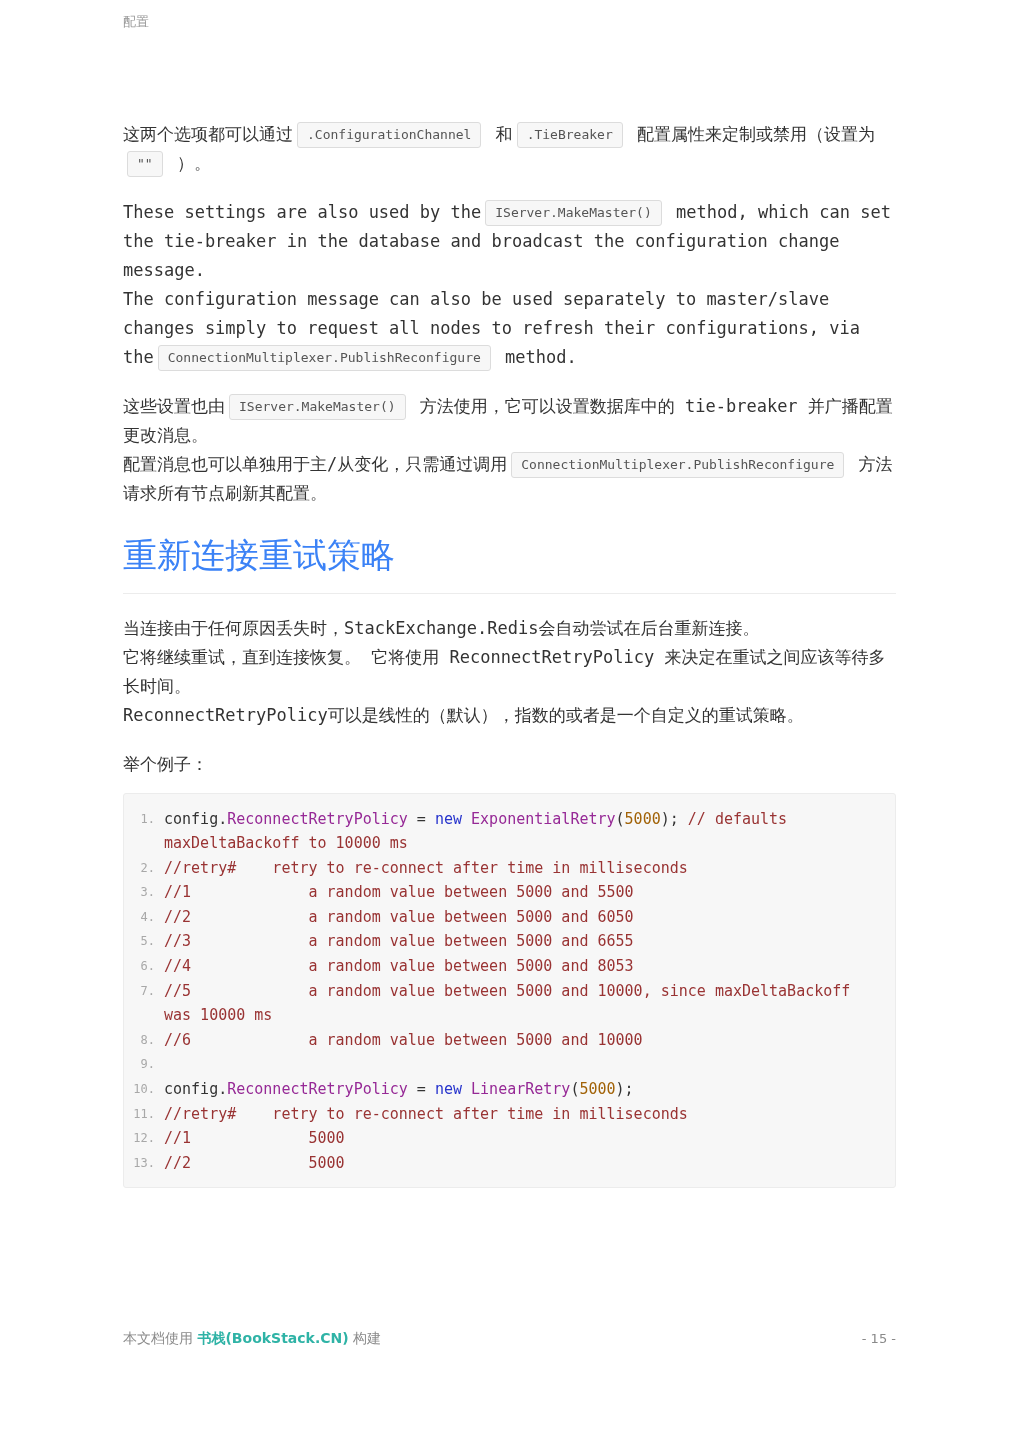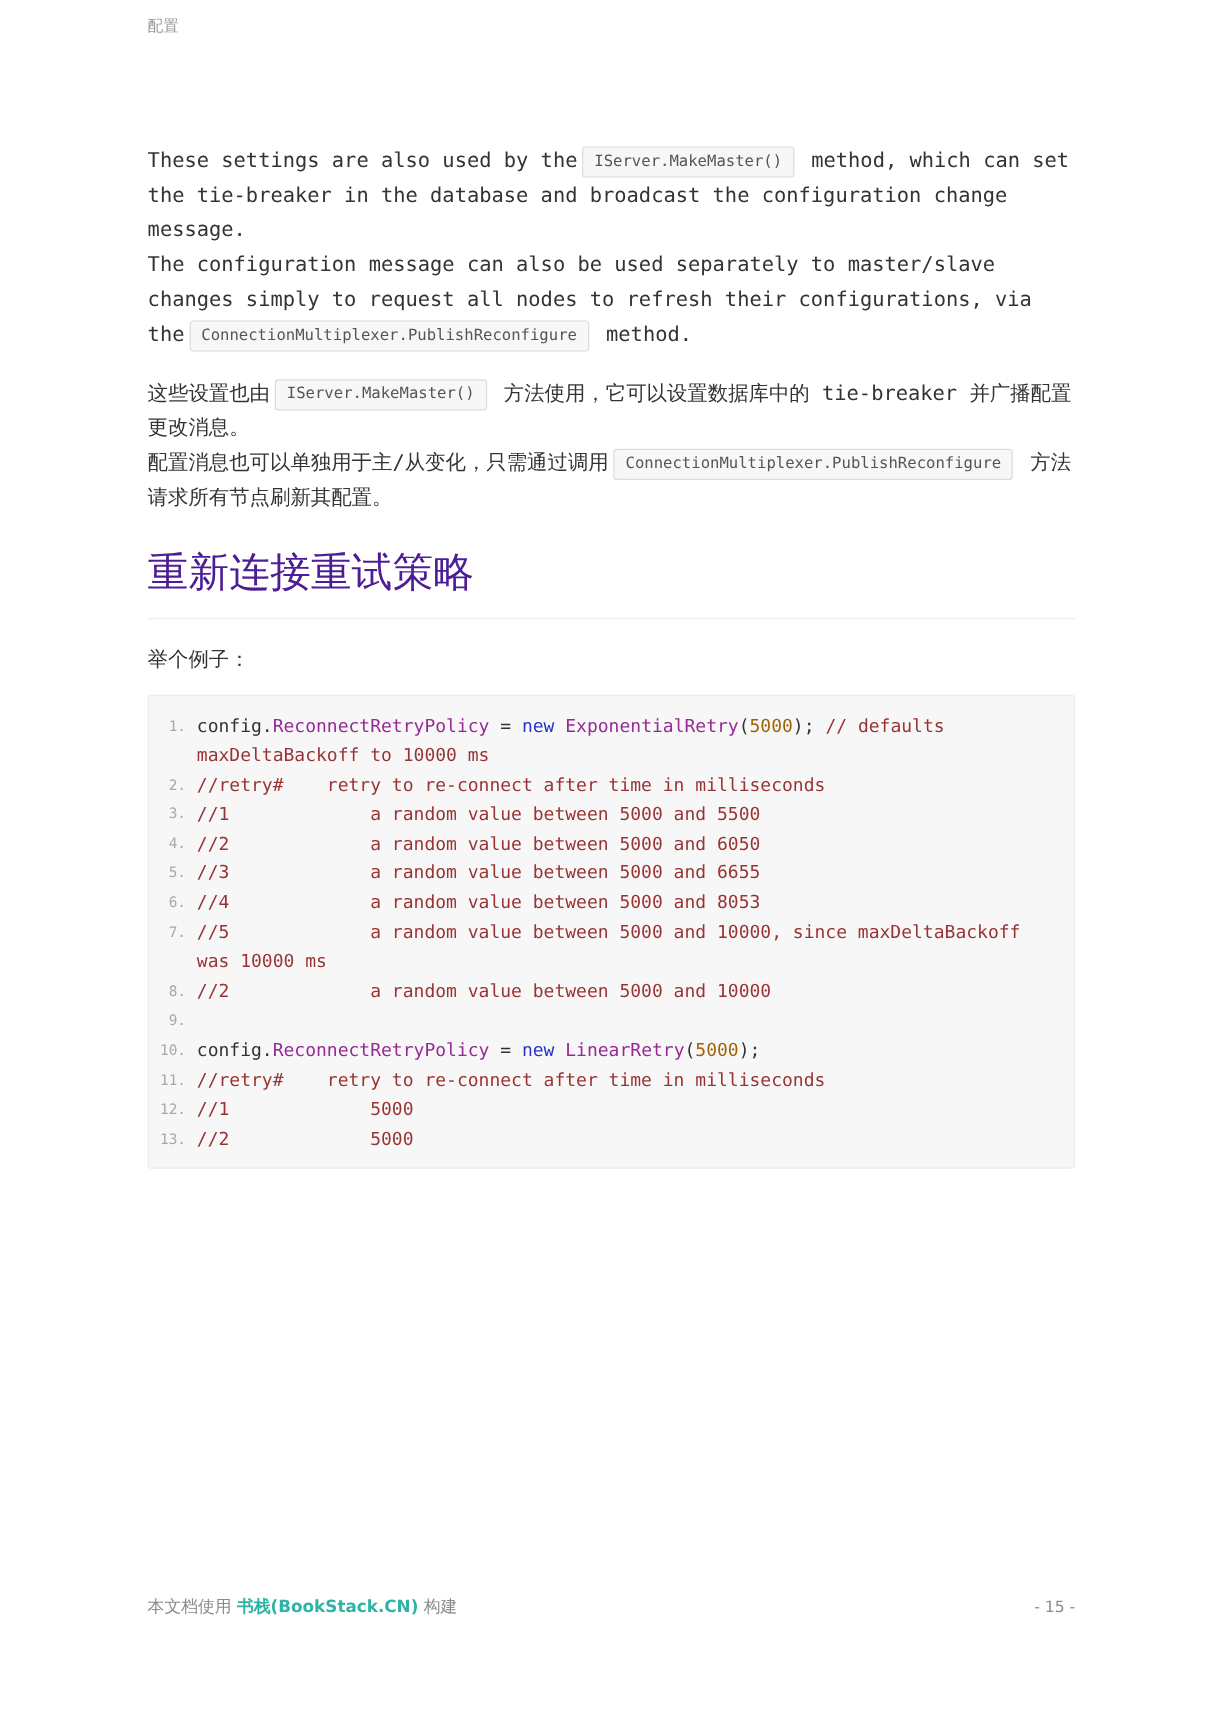--- a/index.html
+++ b/index.html
@@ -37,21 +37,21 @@
     border-radius: 3px;
     padding: 4px 9px;
     margin: 0 4px;
     vertical-align: 1px;
     white-space: pre;
   }
   h1.section-heading {
     margin: 26px 0 0 0;
     font-size: 34px;
     font-weight: 400;
-    color: #4c1d95;
+    color: #3b82f6;
     line-height: 1.25;
     padding-bottom: 16px;
     border-bottom: 1px solid #ececec;
     font-family: "DejaVu Sans", sans-serif;
   }
   .codeblock {
     margin-top: 14px;
     background: #f7f7f7;
     border: 1px solid #ececec;
     border-radius: 3px;
@@ -101,25 +101,27 @@
   .page-number { font-size: 13px; color: #8a8a8a; }
 </style>
 </head>
 <body>
 
 <div class="page-header">
   <span>配置</span>
 </div>
 
 <main class="content">
+  <p class="para">这两个选项都可以通过<code class="inline-code">.ConfigurationChannel</code> 和<code class="inline-code">.TieBreaker</code> 配置属性来定制或禁用（设置为<code class="inline-code">""</code> ）。</p>
   <p class="para">These settings are also used by the<code class="inline-code">IServer.MakeMaster()</code> method, which can set the tie-breaker in the database and broadcast the configuration change message.<br>The configuration message can also be used separately to master/slave changes simply to request all nodes to refresh their configurations, via the<code class="inline-code">ConnectionMultiplexer.PublishReconfigure</code> method.</p>
   <p class="para">这些设置也由<code class="inline-code">IServer.MakeMaster()</code> 方法使用，它可以设置数据库中的 tie-breaker 并广播配置更改消息。<br>配置消息也可以单独用于主/从变化，只需通过调用<code class="inline-code">ConnectionMultiplexer.PublishReconfigure</code> 方法请求所有节点刷新其配置。</p>
 
   <h1 class="section-heading">重新连接重试策略</h1>
 
+  <p class="para">当连接由于任何原因丢失时，StackExchange.Redis会自动尝试在后台重新连接。<br>它将继续重试，直到连接恢复。 它将使用 ReconnectRetryPolicy 来决定在重试之间应该等待多长时间。<br>ReconnectRetryPolicy可以是线性的（默认），指数的或者是一个自定义的重试策略。</p>
   <p class="para">举个例子：</p>
 
   <div class="codeblock">
     <div id="code-lines">
         <div class="code-line">
           <span class="code-ln">1.</span>
           <span class="code-text"><span class="tok-p">config.</span><span class="tok-t">ReconnectRetryPolicy</span><span class="tok-p"> = </span><span class="tok-k">new</span><span class="tok-p"> </span><span class="tok-t">ExponentialRetry</span><span class="tok-p">(</span><span class="tok-n">5000</span><span class="tok-p">); </span><span class="tok-c">// defaults maxDeltaBackoff to 10000 ms</span></span>
         </div>
         <div class="code-line">
           <span class="code-ln">2.</span>
@@ -140,21 +142,21 @@
         <div class="code-line">
           <span class="code-ln">6.</span>
           <span class="code-text"><span class="tok-c">//4             a random value between 5000 and 8053</span></span>
         </div>
         <div class="code-line">
           <span class="code-ln">7.</span>
           <span class="code-text"><span class="tok-c">//5             a random value between 5000 and 10000, since maxDeltaBackoff was 10000 ms</span></span>
         </div>
         <div class="code-line">
           <span class="code-ln">8.</span>
-          <span class="code-text"><span class="tok-c">//2             a random value between 5000 and 10000</span></span>
+          <span class="code-text"><span class="tok-c">//6             a random value between 5000 and 10000</span></span>
         </div>
         <div class="code-line">
           <span class="code-ln">9.</span>
           <span class="code-text">&nbsp;</span>
         </div>
         <div class="code-line">
           <span class="code-ln">10.</span>
           <span class="code-text"><span class="tok-p">config.</span><span class="tok-t">ReconnectRetryPolicy</span><span class="tok-p"> = </span><span class="tok-k">new</span><span class="tok-p"> </span><span class="tok-t">LinearRetry</span><span class="tok-p">(</span><span class="tok-n">5000</span><span class="tok-p">);</span></span>
         </div>
         <div class="code-line">

